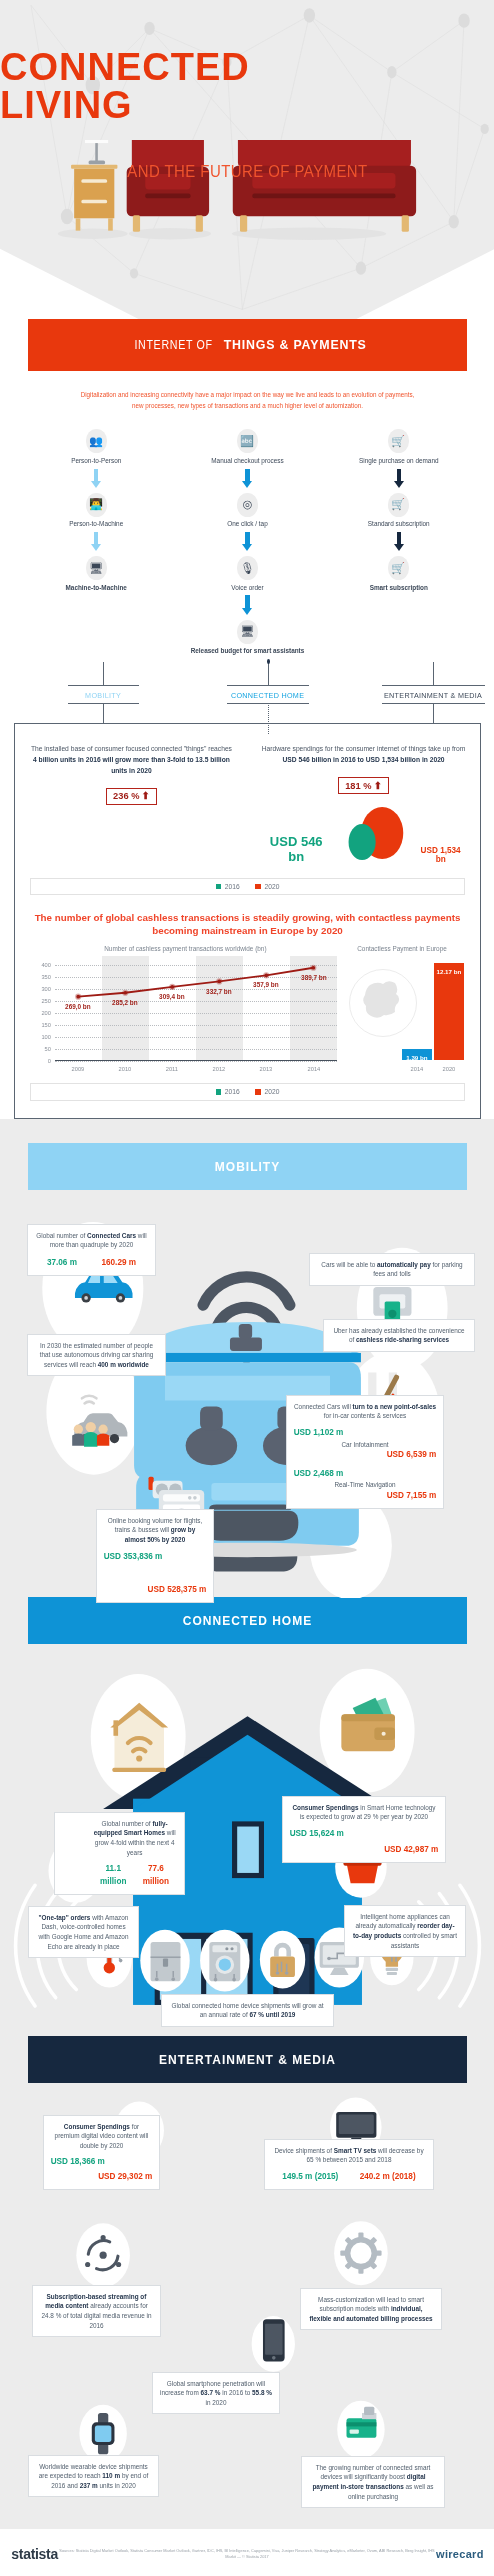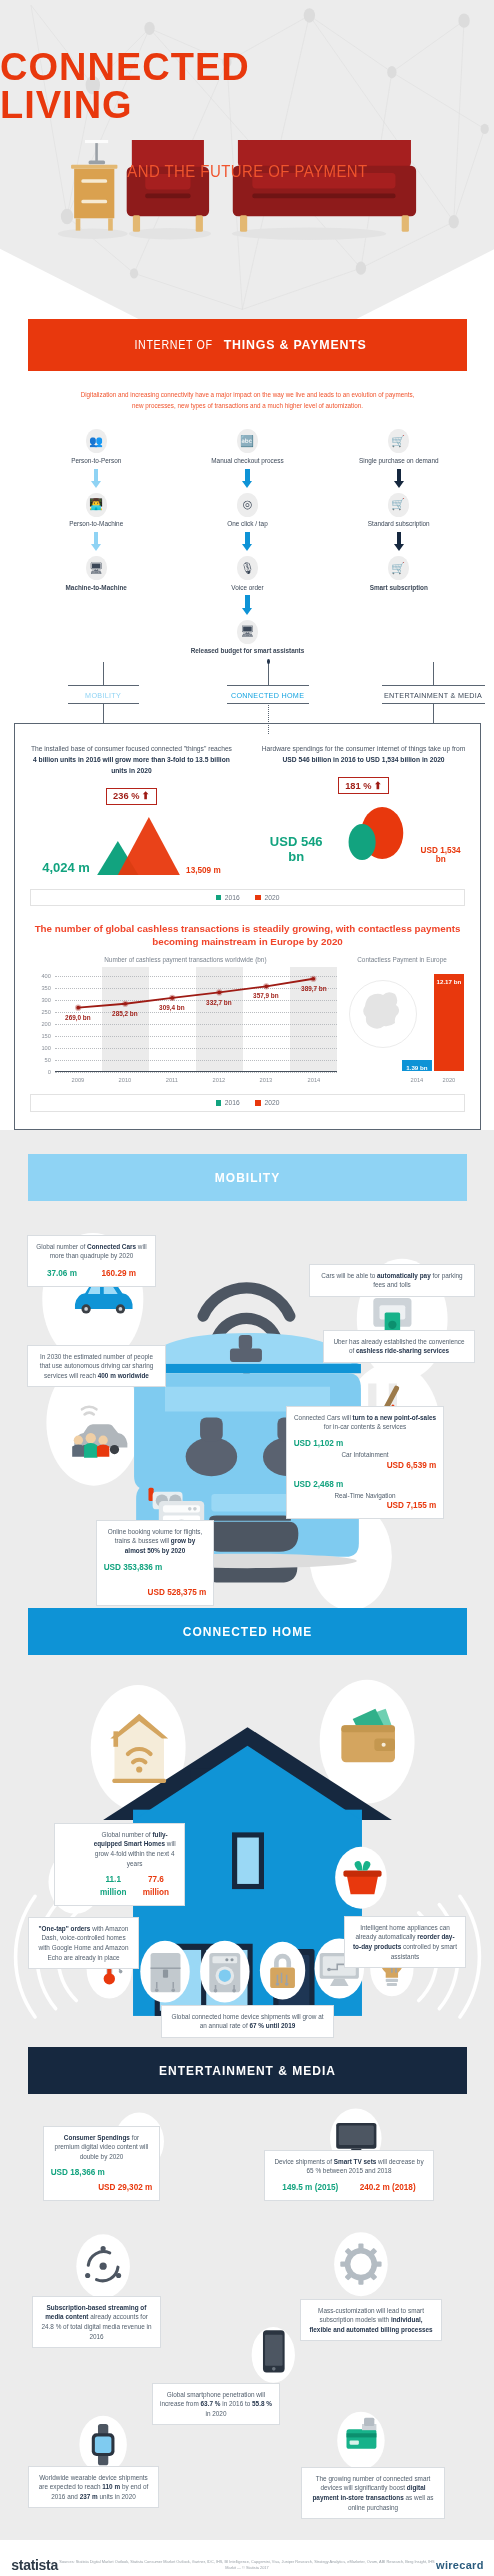--- a/index.html
+++ b/index.html
@@ -325,28 +325,20 @@
 
   <div class="factbox">
     <div class="fact-cols">
       <div class="fact-col">
         <div class="fact-text">
           <span>The installed base of consumer focused connected "things" reaches </span><b>4 billion units in 2016 will grow more than 3-fold to 13.5 billion units in 2020</b>
         </div>
         <div class="pct">
           <span>236 %</span>
           <span class="up">⬆</span>
-        </div>
-        <div class="shape-row">
-          <span class="v2016">4,024 m</span>
-          <svg width="88" height="61" viewBox="0 0 170 118">
-            <polygon points="46,52 86,118 6,118" fill="#12a37f"></polygon>
-            <polygon points="106,6 166,118 46,118" fill="#e8380d" opacity="0.95"></polygon>
-          </svg>
-          <span class="v2020">13,509 m</span>
         </div>
       </div>
 
       <div class="fact-col">
         <div class="fact-text">
           <span>Hardware spendings for the consumer internet of things take up from </span><b>USD 546 billion in 2016 to USD 1,534 billion in 2020</b>
         </div>
         <div class="pct">
           <span>181 %</span>
           <span class="up">⬆</span>
@@ -590,21 +582,21 @@
         <div style="margin-top:6.2px; text-align:left;">
           <div class="g">USD 2,468 m</div>
           <div style="text-align:center">Real-Time Navigation</div>
           <div class="r" style="text-align:right">USD 7,155 m</div>
         </div>
       </div>
 
       <div class="card" style="left:96px; top:319px; width:118px;">
         <span>Online booking volume for flights, trains &amp; busses will </span><b>grow by almost 50% by 2020</b>
         <div class="g" style="margin-top:6.2px; text-align:left;">USD 353,836 m</div>
-        <div class="r" style="margin-top:13px; text-align:right;">USD 528,375 m</div>
+        <div class="r" style="margin-top:21px; text-align:right;">USD 528,375 m</div>
       </div>
     </div>
   </div>
 
   <div class="greyband">
     <div class="sect home">CONNECTED HOME</div>
 
     <div style="position:relative; height:392px;">
       <svg viewBox="0 0 960 760" style="position:absolute; inset:0;">
         <ellipse cx="268" cy="180" rx="92" ry="122" fill="#fff"></ellipse>
@@ -745,20 +737,25 @@
       </svg>
 
       <div class="card" style="left:54px; top:168px; width:131px;padding-left:37px;">
         <span>Global number of </span><b>fully-equipped Smart Homes</b><span> will grow 4-fold within the next 4 years</span>
         <div style="margin-top:6.2px; display:flex; justify-content:space-around;">
           <span class="g">11.1 million</span>
           <span class="r">77.6 million</span>
         </div>
       </div>
 
+      <div class="card" style="left:282px; top:152px; width:164px;">
+        <b>Consumer Spendings</b><span> in Smart Home technology is expected to grow at 29 % per year by 2020</span>
+        <div class="g" style="margin-top:6.2px; text-align:left;">USD 15,624 m</div>
+        <div class="r" style="margin-top:3.1px; text-align:right;">USD 42,987 m</div>
+      </div>
 
       <div class="card" style="left:28px; top:262px; width:111px;">
         <b>"One-tap" orders</b><span> with Amazon Dash, voice-controlled homes with Google Home and Amazon Echo are already in place</span>
       </div>
 
       <div class="card" style="left:344px; top:261px; width:122px;">
         <span>Intelligent home appliances can already automatically </span><b>reorder day-to-day products</b><span> controlled by smart assistants</span>
       </div>
 
       <div class="card" style="left:161px; top:350px; width:173px;">

